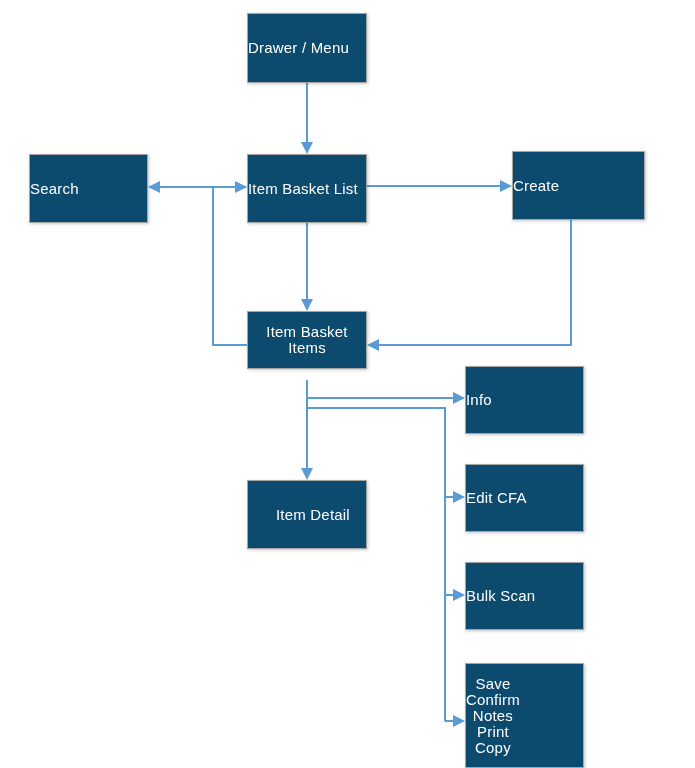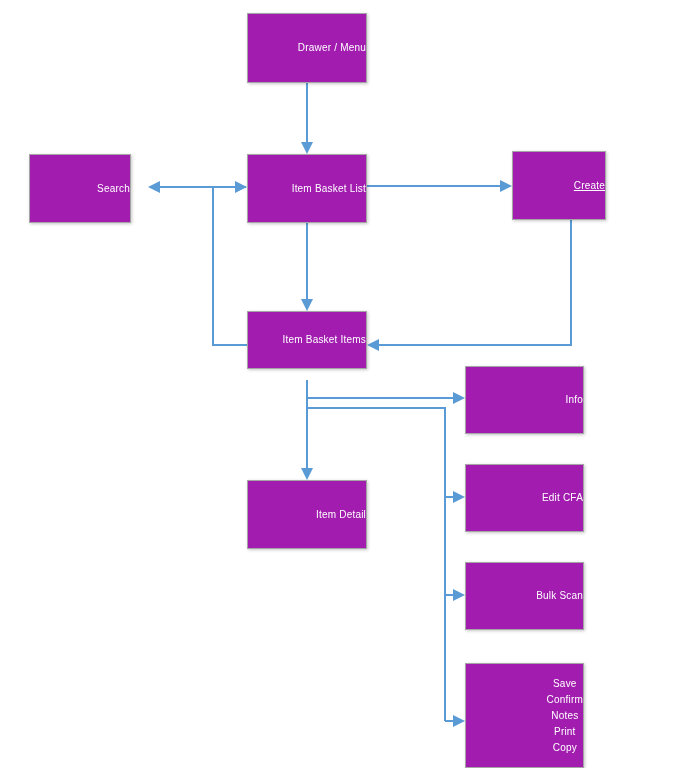--- a/index.html
+++ b/index.html
@@ -12,31 +12,31 @@
   }
   #canvas {
     position: relative;
     width: 695px;
     height: 768px;
     background: #ffffff;
     overflow: hidden;
   }
   .node {
     position: absolute;
-    background: #a21caf;
+    background: #0c4a6e;
     border: 1px solid #A5A5A5;
     box-sizing: border-box;
     box-shadow: 1px 1px 3px rgba(0,0,0,0.22);
     color: #ffffff;
-    font-size: 10px;
+    font-size: 15px;
     line-height: 16px;
     text-align: center;
     display: flex;
     align-items: center;
-    justify-content: flex-end;
+    justify-content: flex-start;
     letter-spacing: 0.2px;
     white-space: pre-line;
     z-index: 2;
   }
   .edge-layer {
     position: absolute;
     left: 0;
     top: 0;
     width: 695px;
     height: 768px;
@@ -118,49 +118,49 @@
       <line x1="445" y1="721" x2="455" y2="721"></line>
       <polygon class="arrowhead" points="465,721 453,715 453,727"></polygon>
     </g>
 
   </svg>
 
   <div class="node" style="left:247px; top:13px; width:120px; height:70px;">
     <span>Drawer / Menu</span>
   </div>
 
-  <div class="node" style="left:29px; top:154px; width:102px; height:69px;">
+  <div class="node" style="left:29px; top:154px; width:119px; height:69px;">
     <span>Search</span>
   </div>
 
   <div class="node" style="left:247px; top:154px; width:120px; height:69px;">
     <span>Item Basket List</span>
   </div>
 
-  <div class="node" style="left:512px; top:151px; width:94px; height:69px;text-decoration:underline;">
+  <div class="node" style="left:512px; top:151px; width:133px; height:69px;">
     <span>Create</span>
   </div>
 
   <div class="node" style="left:247px; top:311px; width:120px; height:58px;">
     <span>Item Basket Items</span>
   </div>
 
   <div class="node" style="left:465px; top:366px; width:119px; height:68px;">
     <span>Info</span>
   </div>
 
   <div class="node" style="left:247px; top:480px; width:120px; height:69px;padding-left:28px;">
     <span>Item Detail</span>
   </div>
 
   <div class="node" style="left:465px; top:464px; width:119px; height:68px;">
     <span>Edit CFA</span>
   </div>
 
-  <div class="node" style="left:465px; top:562px; width:119px; height:68px;padding-left:20px;">
+  <div class="node" style="left:465px; top:562px; width:119px; height:68px;">
     <span>Bulk Scan</span>
   </div>
 
   <div class="node" style="left:465px; top:663px; width:119px; height:105px;">
     <span>Save
 Confirm
 Notes
 Print
 Copy</span>
   </div>

